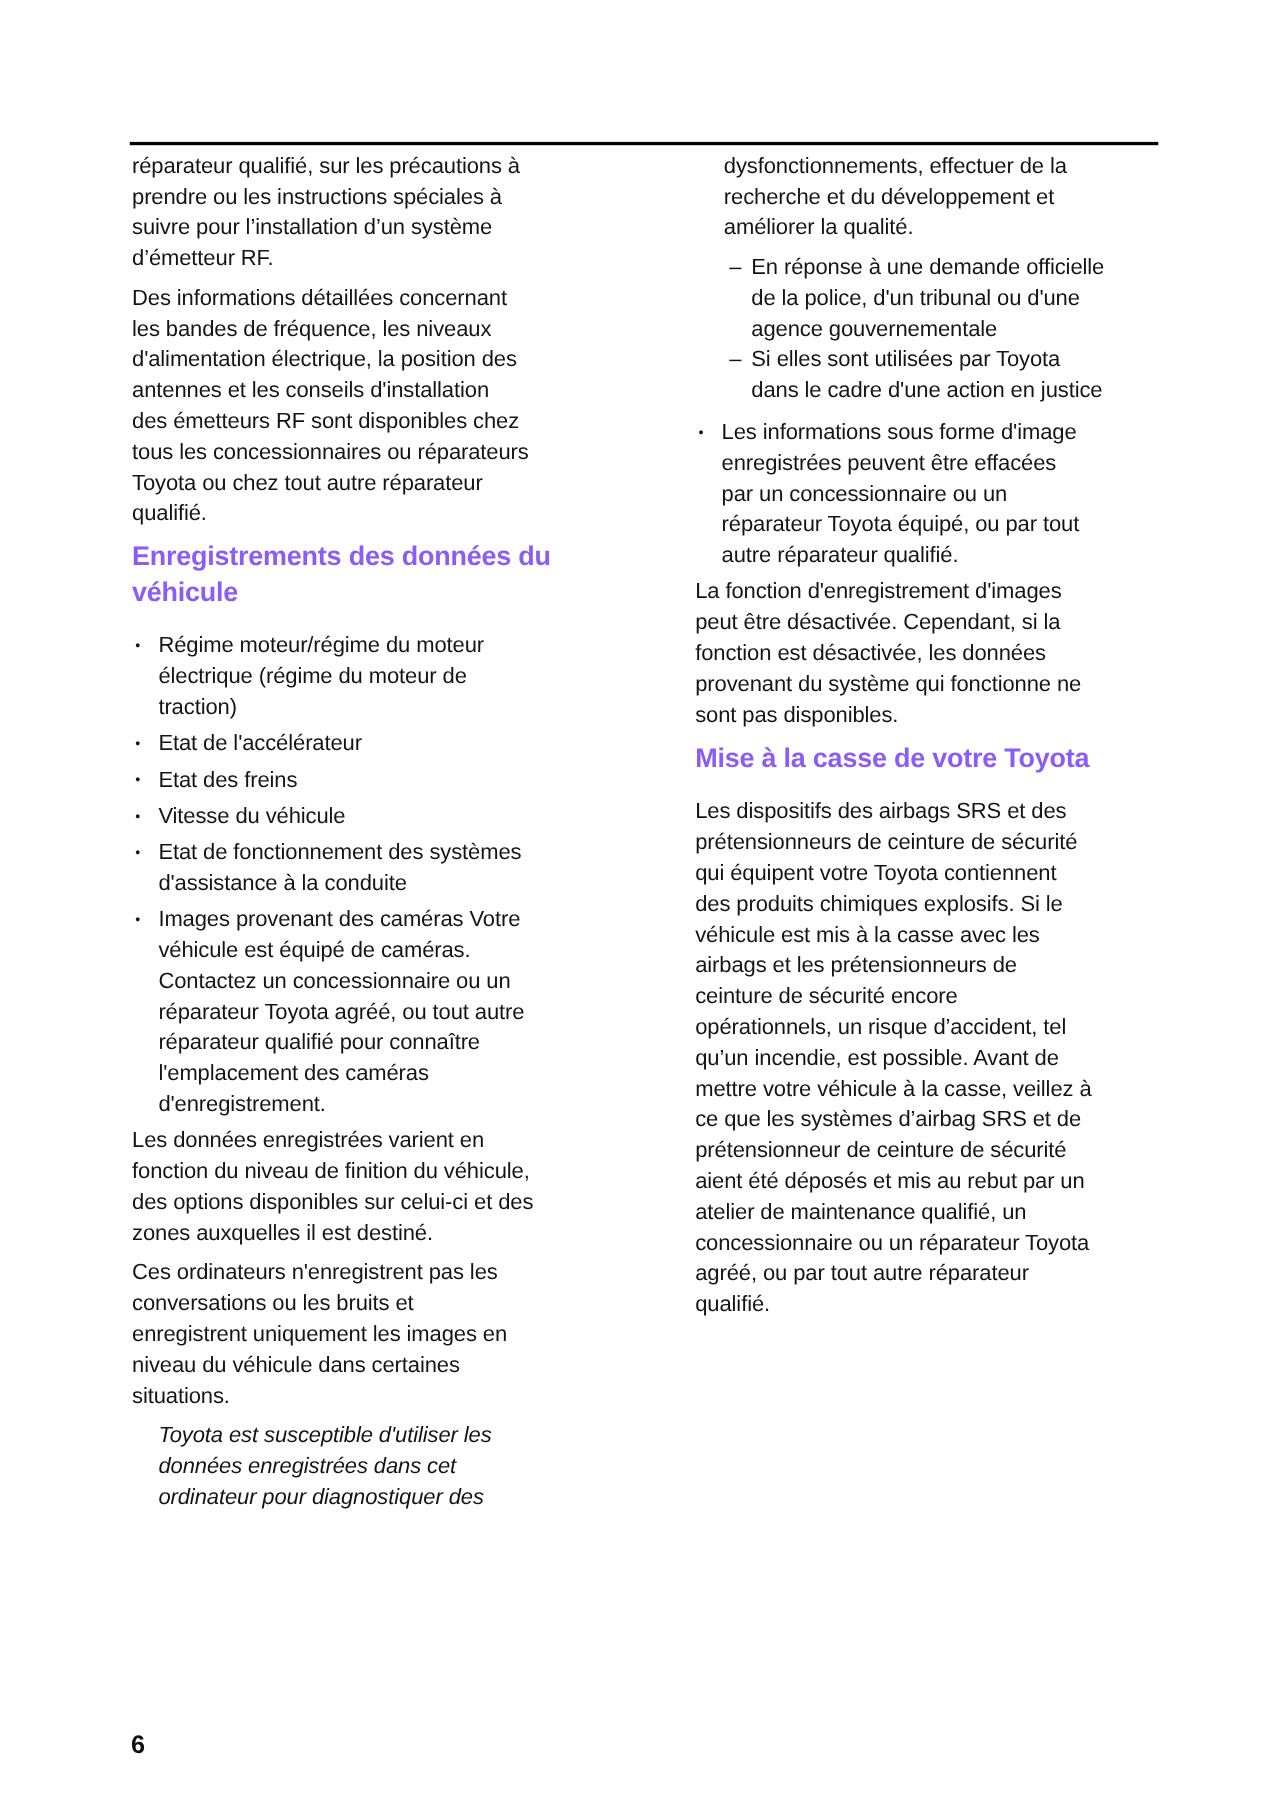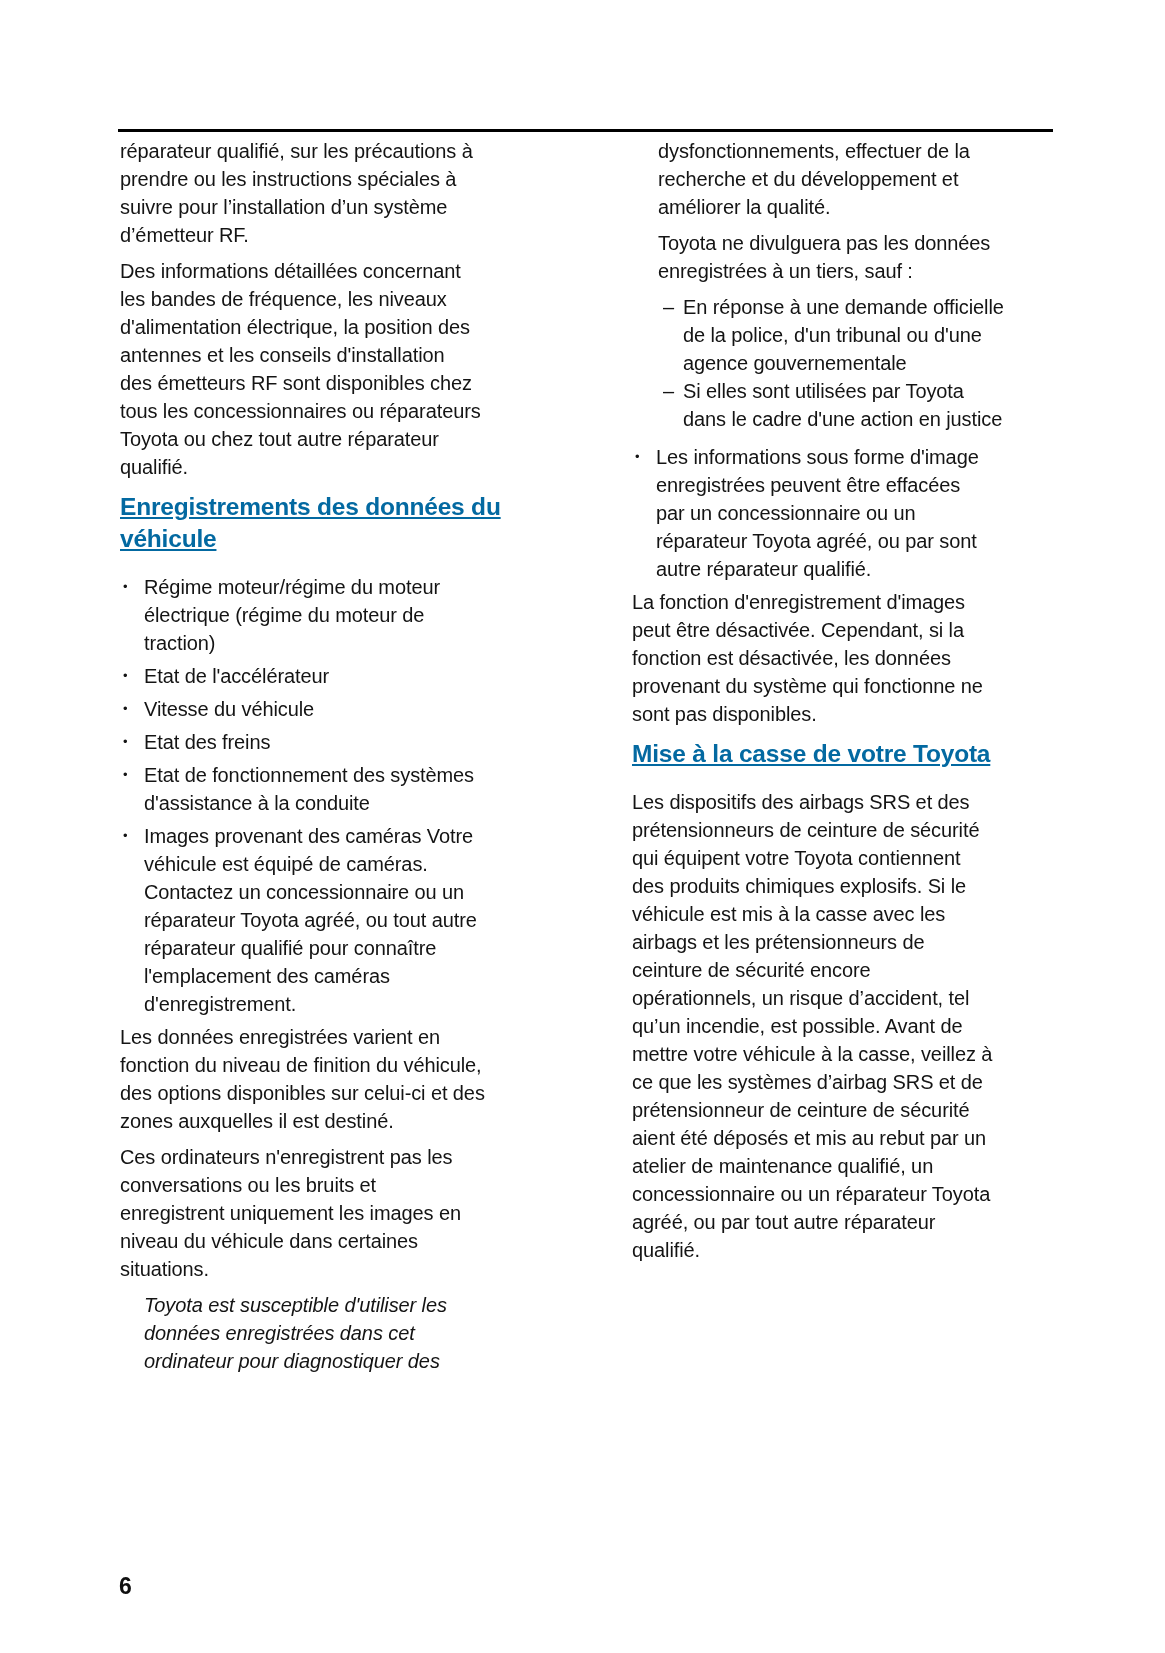--- a/index.html
+++ b/index.html
@@ -31,22 +31,21 @@
   .block{
     white-space:pre;
     margin:0 0 8px 0;
   }
   .h2{
     font-weight:bold;
     font-size:24.5px;
     line-height:32px;
     letter-spacing:-0.2px;
     margin:10px 0 18px 0;
-    color:#0369a1;
-    text-decoration:underline;
+    color:#8b5cf6;
   }
   .bullet{
     position:relative;
     padding-left:24px;
     margin-bottom:5px;
   }
   .bullet::before{
     content:"•";
     position:absolute;
     left:3px;top:0;
@@ -99,22 +98,22 @@
 des émetteurs RF sont disponibles chez
 tous les concessionnaires ou réparateurs
 Toyota ou chez tout autre réparateur
 qualifié.</div>
     <div class="block h2">Enregistrements des données du
 véhicule</div>
     <div class="block bullet">Régime moteur/régime du moteur
 électrique (régime du moteur de
 traction)</div>
     <div class="block bullet">Etat de l'accélérateur</div>
+    <div class="block bullet">Etat des freins</div>
     <div class="block bullet">Vitesse du véhicule</div>
-    <div class="block bullet">Etat des freins</div>
     <div class="block bullet">Etat de fonctionnement des systèmes
 d'assistance à la conduite</div>
     <div class="block bullet">Images provenant des caméras Votre
 véhicule est équipé de caméras.
 Contactez un concessionnaire ou un
 réparateur Toyota agréé, ou tout autre
 réparateur qualifié pour connaître
 l'emplacement des caméras
 d'enregistrement.</div>
     <div class="block">Les données enregistrées varient en
@@ -128,31 +127,29 @@
 situations.</div>
     <div class="block sub">Toyota est susceptible d'utiliser les
 données enregistrées dans cet
 ordinateur pour diagnostiquer des</div>
   </div>
 
   <div class="col col-right">
     <div class="block indent">dysfonctionnements, effectuer de la
 recherche et du développement et
 améliorer la qualité.</div>
-    <div class="block indent">Toyota ne divulguera pas les données
-enregistrées à un tiers, sauf :</div>
     <div class="block dash">En réponse à une demande officielle
 de la police, d'un tribunal ou d'une
 agence gouvernementale</div>
     <div class="block dash">Si elles sont utilisées par Toyota
 dans le cadre d'une action en justice</div>
     <div class="block bullet">Les informations sous forme d'image
 enregistrées peuvent être effacées
 par un concessionnaire ou un
-réparateur Toyota agréé, ou par sont
+réparateur Toyota équipé, ou par tout
 autre réparateur qualifié.</div>
     <div class="block">La fonction d'enregistrement d'images
 peut être désactivée. Cependant, si la
 fonction est désactivée, les données
 provenant du système qui fonctionne ne
 sont pas disponibles.</div>
     <div class="block h2">Mise à la casse de votre Toyota</div>
     <div class="block">Les dispositifs des airbags SRS et des
 prétensionneurs de ceinture de sécurité
 qui équipent votre Toyota contiennent

